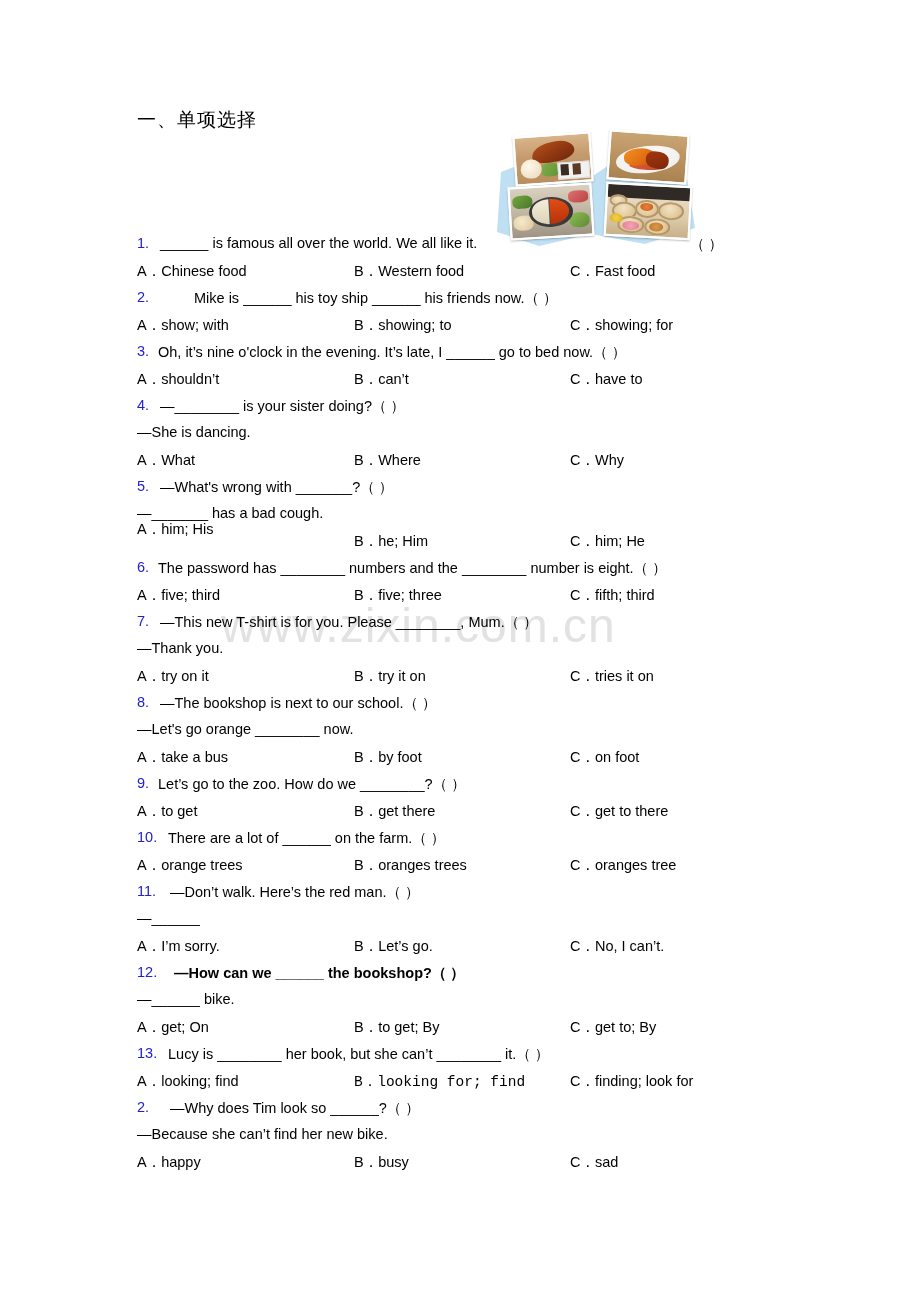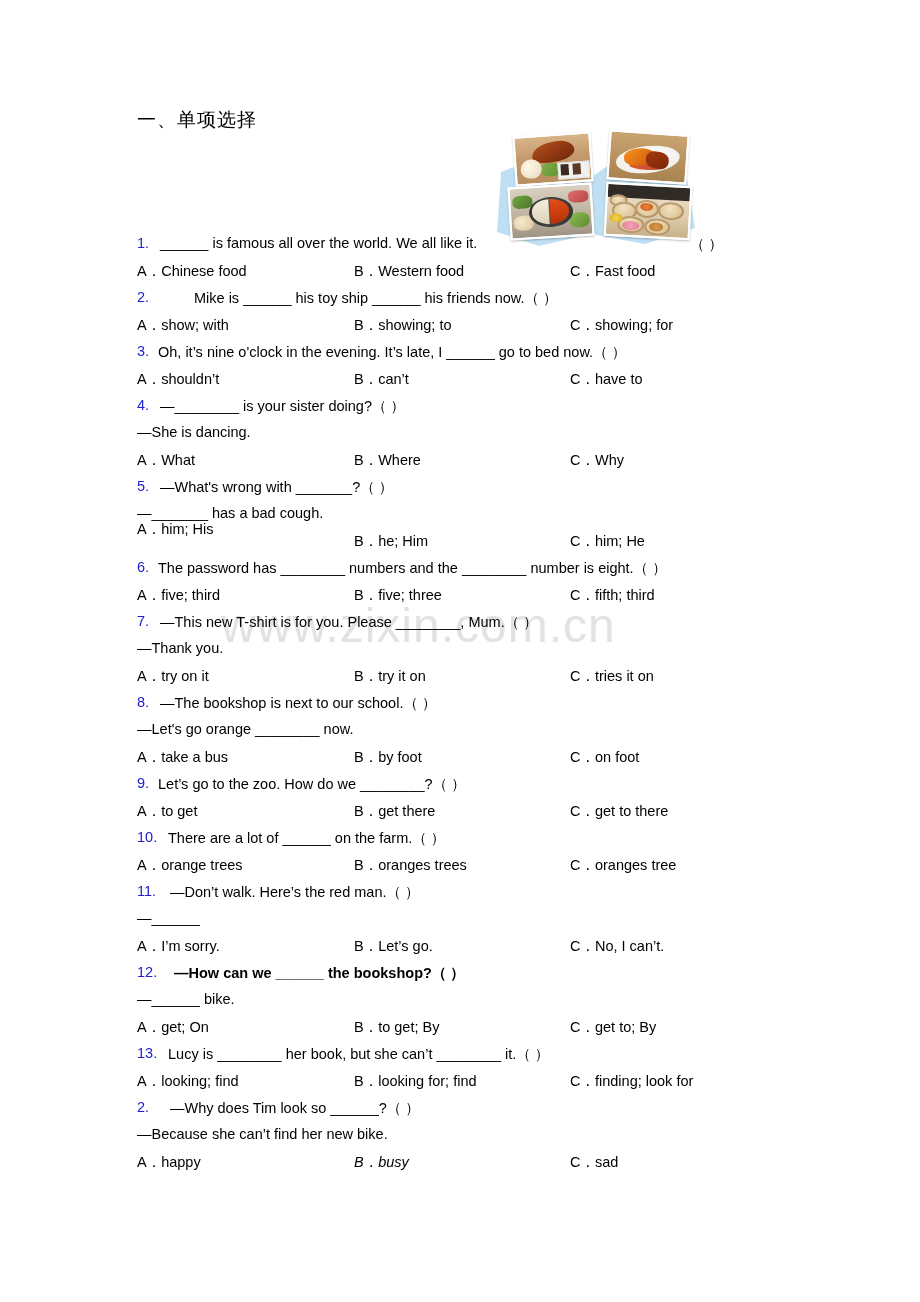--- a/index.html
+++ b/index.html
@@ -314,24 +314,24 @@
     <div class="qnum" style="left:137px; top:964px;">12.</div>
     <div class="qtext" style="left:174px; top:964px;font-weight:bold;">—How can we ______ the bookshop?（ ）</div>
     <div class="qtext" style="left:137px; top:991px;">—______ bike.</div>
     <div class="opt" style="left:137px; top:1018px;">A．get; On</div>
     <div class="opt" style="left:354px; top:1018px;">B．to get; By</div>
     <div class="opt" style="left:570px; top:1018px;">C．get to; By</div>
 
     <div class="qnum" style="left:137px; top:1045px;">13.</div>
     <div class="qtext" style="left:168px; top:1045px;">Lucy is ________ her book, but she can’t ________ it.（ ）</div>
     <div class="opt" style="left:137px; top:1072px;">A．looking; find</div>
-    <div class="opt" style="left:354px; top:1072px;">B．looking for; find</div>
+    <div class="opt" style="left:354px; top:1072px;font-family:Liberation Mono, monospace;">B．looking for; find</div>
     <div class="opt" style="left:570px; top:1072px;">C．finding; look for</div>
 
     <div class="qnum" style="left:137px; top:1099px;">2.</div>
     <div class="qtext" style="left:170px; top:1099px;">—Why does Tim look so ______?（  ）</div>
     <div class="qtext" style="left:137px; top:1126px;">—Because she can’t find her new bike.</div>
     <div class="opt" style="left:137px; top:1153px;">A．happy</div>
-    <div class="opt" style="left:354px; top:1153px;font-style:italic;">B．busy</div>
+    <div class="opt" style="left:354px; top:1153px;">B．busy</div>
     <div class="opt" style="left:570px; top:1153px;">C．sad</div>
 
   </div>
 </div>
 
 </body></html>

